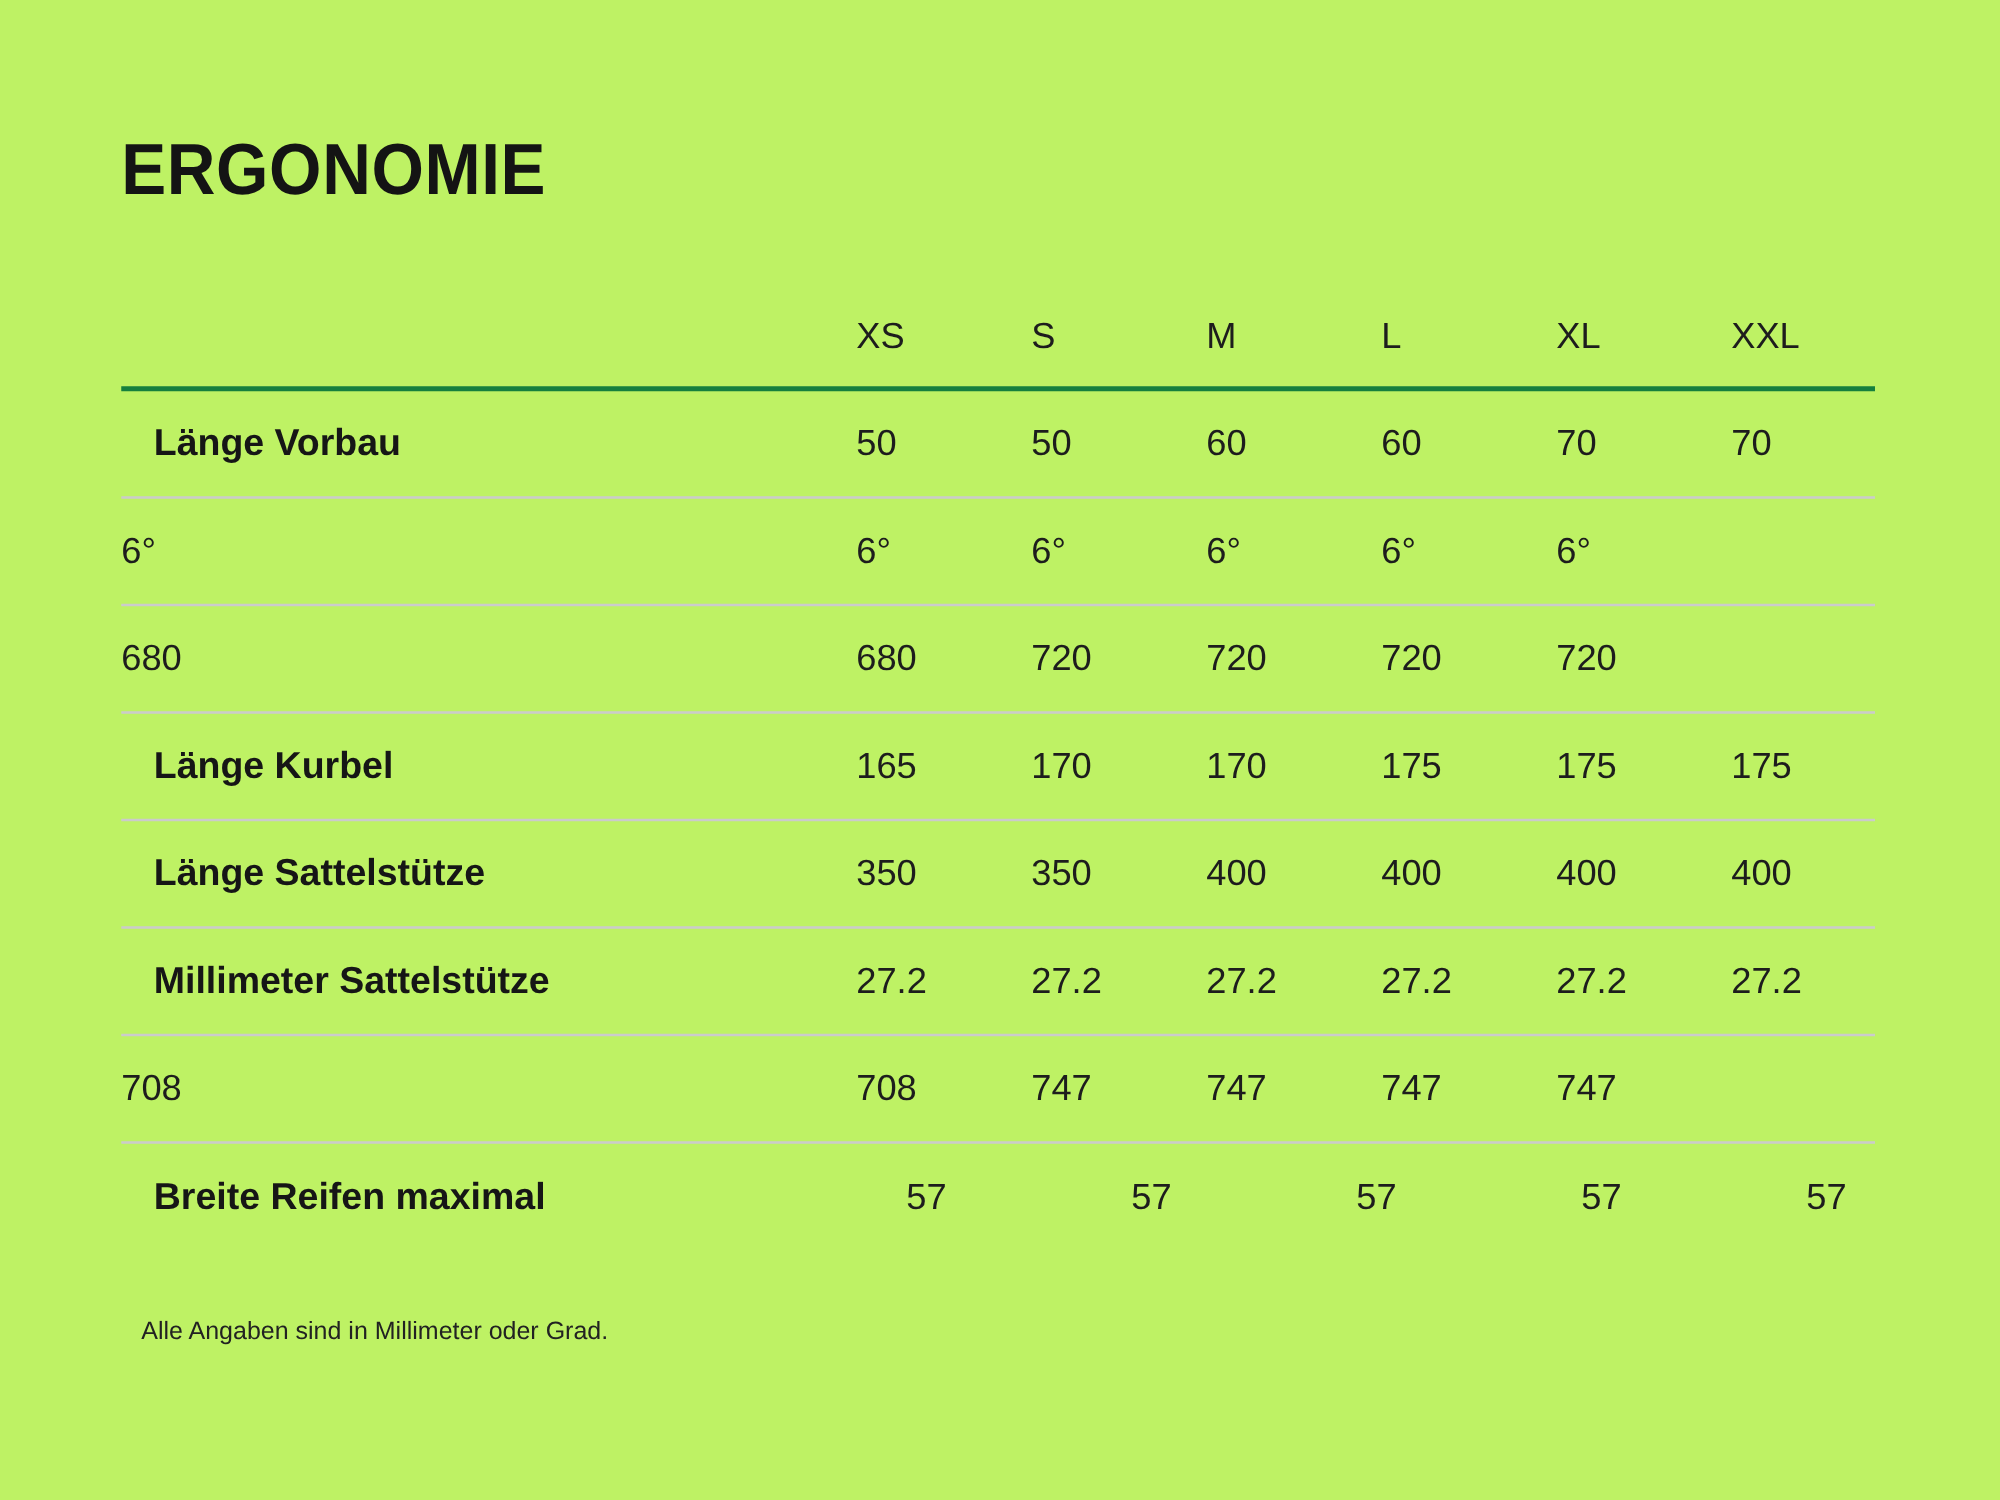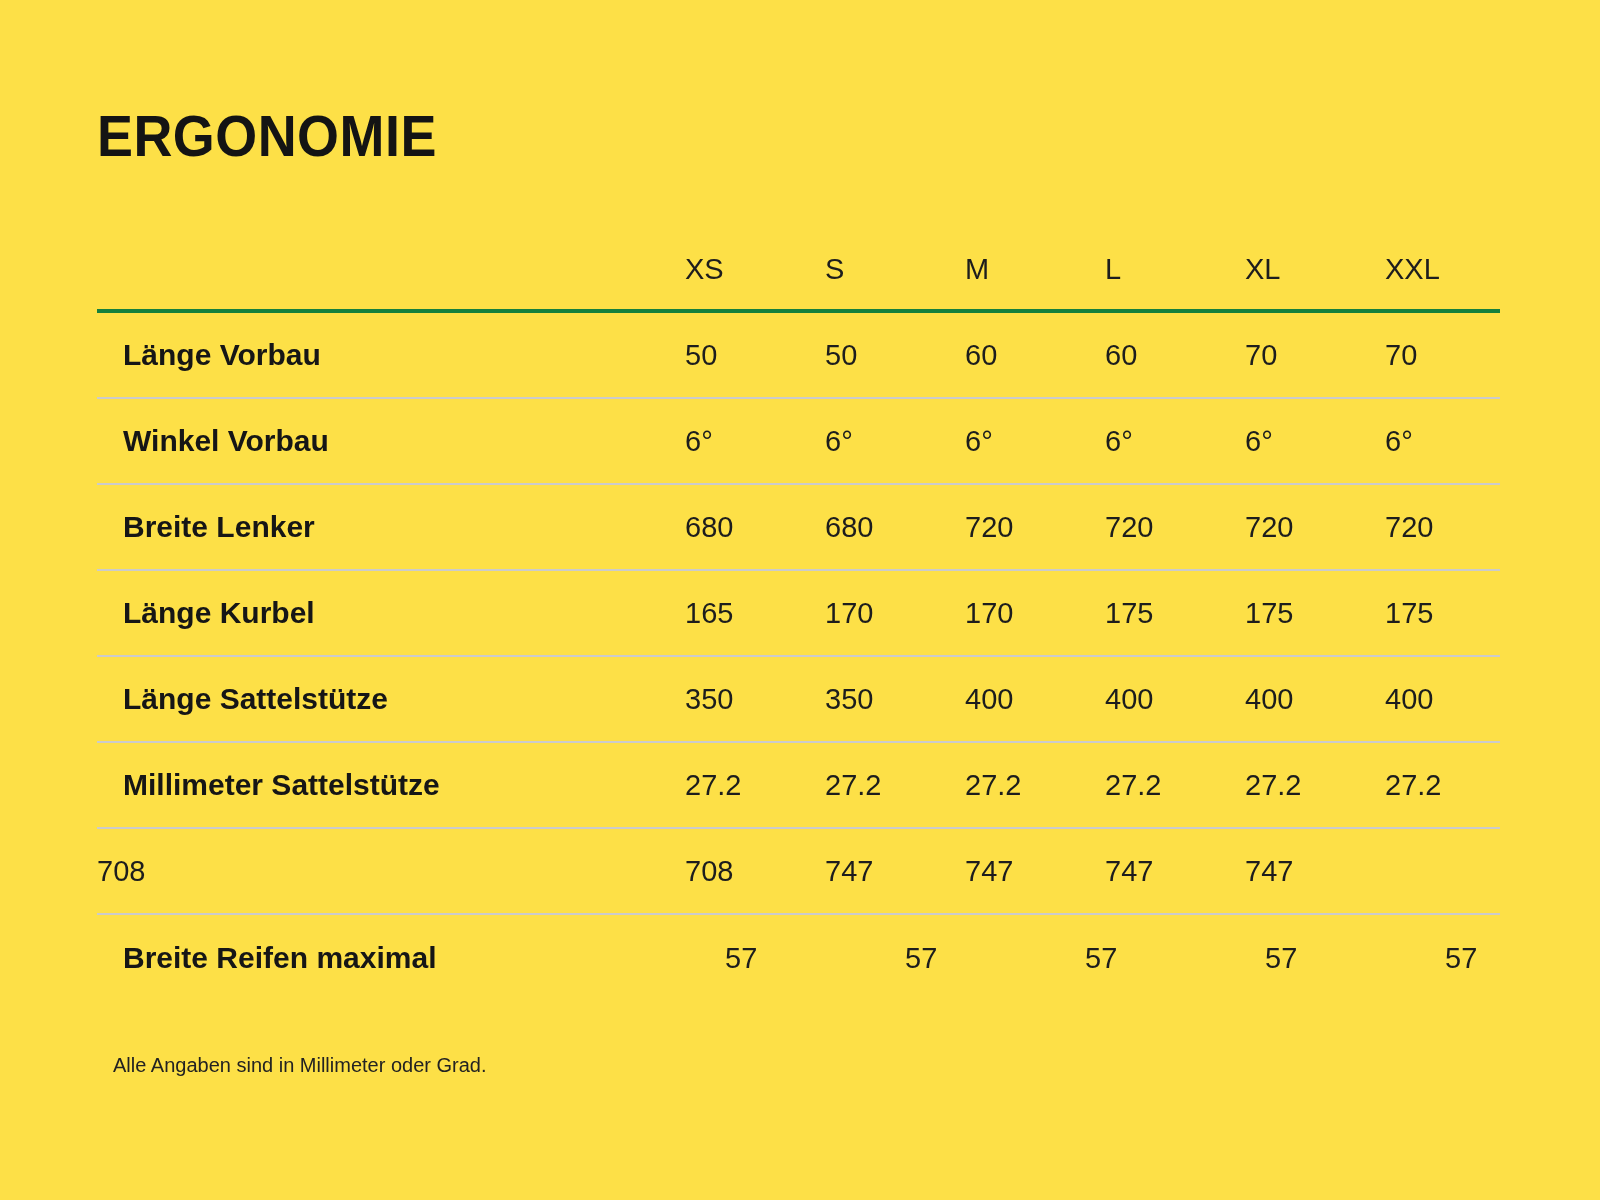--- a/index.html
+++ b/index.html
@@ -9,21 +9,21 @@
     width: 1600px;
     height: 1200px;
     overflow: hidden;
     font-family: "Liberation Sans", sans-serif;
     -webkit-font-smoothing: antialiased;
   }
   .page {
     width: 1600px;
     height: 1200px;
     position: relative;
-    background: #fde047;
+    background: #bef264;
   }
   .title {
     position: absolute;
     left: 97px;
     top: 102px;
     margin: 0;
     font-size: 58px;
     font-weight: 700;
     letter-spacing: 0.5px;
     color: #141414;
@@ -107,31 +107,29 @@
         <div class="t-cell t-label">Länge Vorbau</div>
         <div class="t-cell">50</div>
         <div class="t-cell">50</div>
         <div class="t-cell">60</div>
         <div class="t-cell">60</div>
         <div class="t-cell">70</div>
         <div class="t-cell">70</div>
       </div>
 
       <div class="t-row">
-        <div class="t-cell t-label">Winkel Vorbau</div>
         <div class="t-cell">6°</div>
         <div class="t-cell">6°</div>
         <div class="t-cell">6°</div>
         <div class="t-cell">6°</div>
         <div class="t-cell">6°</div>
         <div class="t-cell">6°</div>
       </div>
 
       <div class="t-row">
-        <div class="t-cell t-label">Breite Lenker</div>
         <div class="t-cell">680</div>
         <div class="t-cell">680</div>
         <div class="t-cell">720</div>
         <div class="t-cell">720</div>
         <div class="t-cell">720</div>
         <div class="t-cell">720</div>
       </div>
 
       <div class="t-row">
         <div class="t-cell t-label">Länge Kurbel</div>

